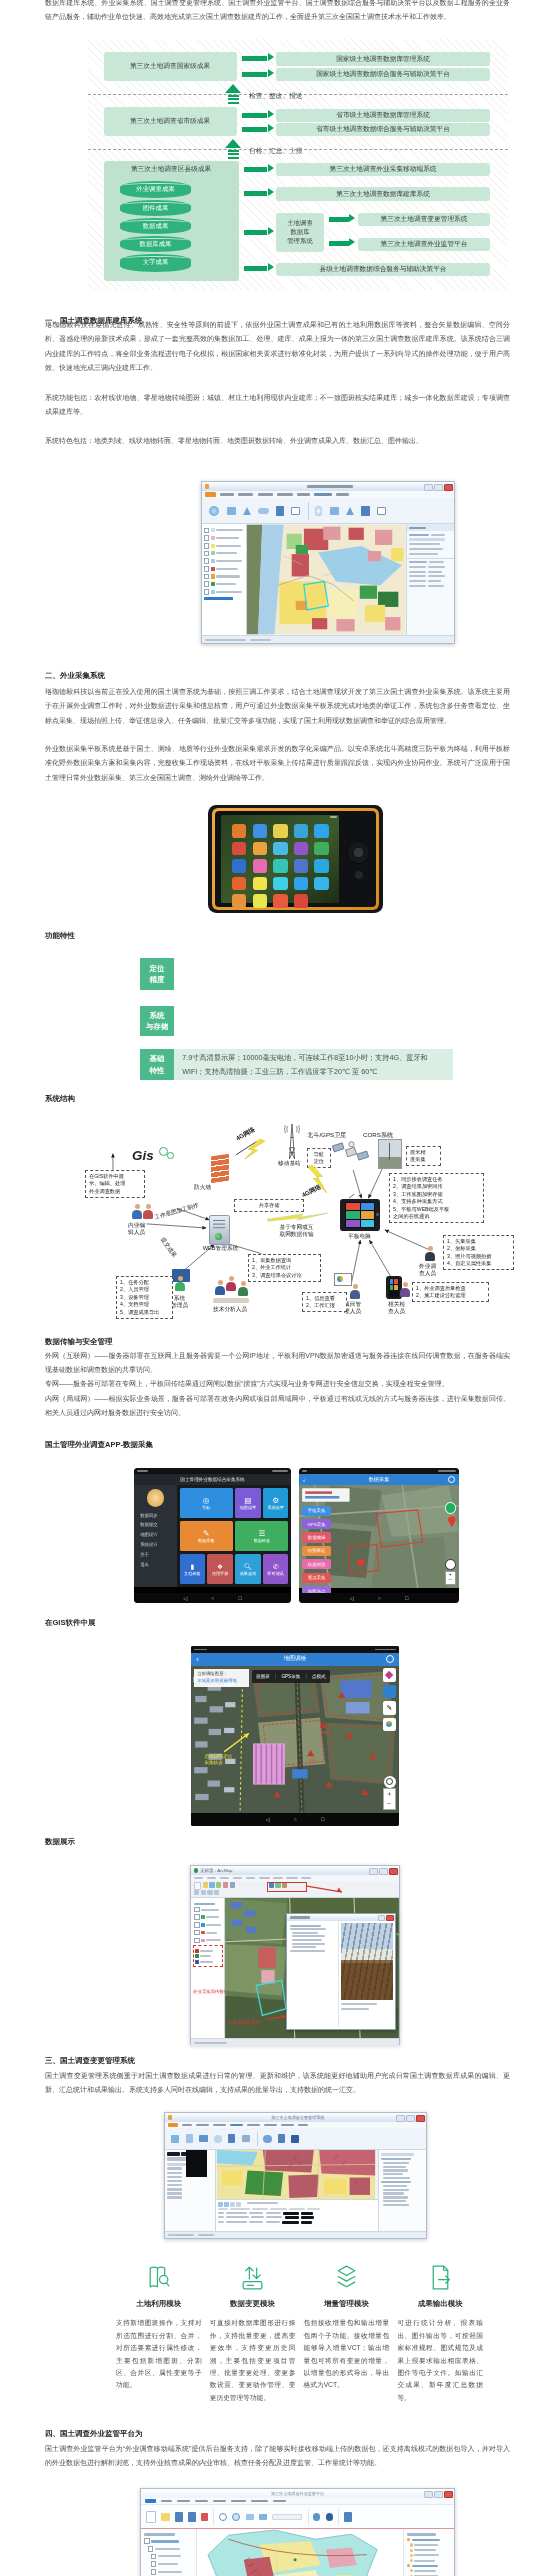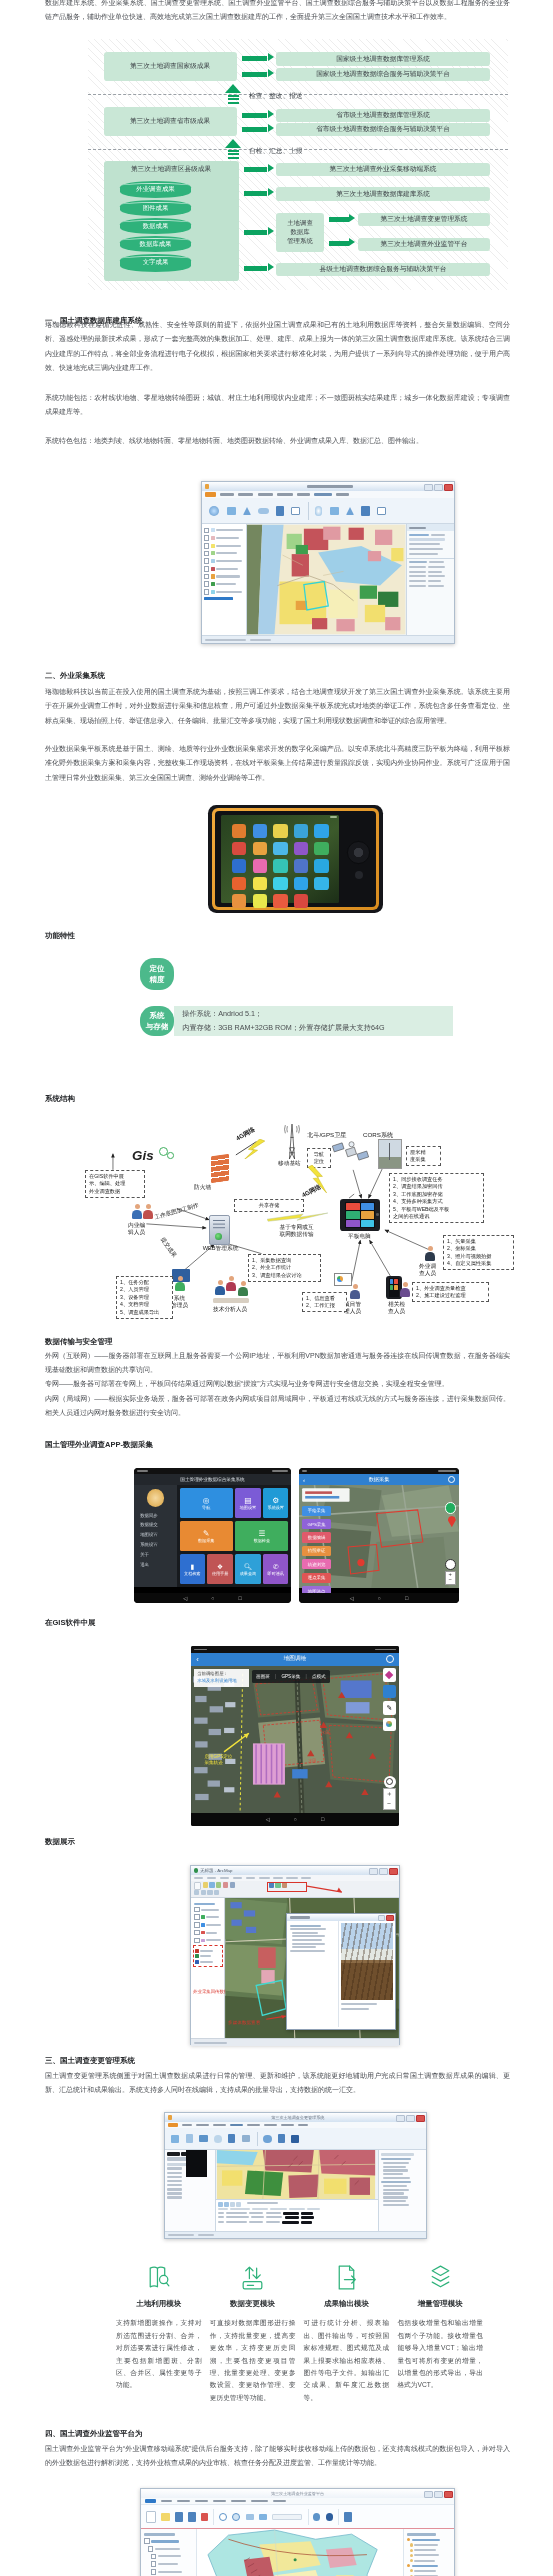--- a/index.html
+++ b/index.html
@@ -23,21 +23,21 @@
        border-top:4.9px solid transparent;border-bottom:4.9px solid transparent;}
   .uparrow{position:absolute;width:20.6px;}
   .uparrow .tri{width:0;height:0;margin:0 auto;border-bottom:9.3px solid #0ca361;
        border-left:8.2px solid transparent;border-right:8.2px solid transparent;}
   .uparrow .st{width:11.3px;height:2.1px;background:#0ca361;margin:1.5px auto 0;}
   .dashline{position:absolute;border-top:0.8px dashed #9aa0a6;height:0;}
   .flbl{position:absolute;font-size:6.7px;color:#3c4146;white-space:nowrap;}
   
   .frow{position:absolute;display:flex;}
   .flab{width:34px;background:#4cb98b;color:#fff;font-weight:bold;font-size:7.5px;line-height:11.3px;
-        display:flex;align-items:center;justify-content:center;text-align:center;flex:none;border-radius:14px;}
+        display:flex;align-items:center;justify-content:center;text-align:center;flex:none;}
   .ftxt{flex:1;background:#daeee3;color:#4a4d50;font-size:7.2px;line-height:14px;padding:4.1px 8.2px;
         display:flex;align-items:center;}
   
   .dnote{position:absolute;border:0.5px dashed #555;background:rgba(255,255,255,.92);font-size:5.2px;
          line-height:7.5px;color:#222;padding:1.5px 3.1px;white-space:pre-line;text-align:left;}
   .albl{position:absolute;font-size:5.7px;color:#222;text-align:center;line-height:7.2px;white-space:pre-line;}
   .pf{position:absolute;width:10.3px;height:15.5px;}
   .pf::before{content:"";position:absolute;left:2.6px;top:0;width:5.2px;height:5.2px;border-radius:50%;background:#e3a57c;}
   .pf::after{content:"";position:absolute;left:0;top:5.7px;width:10.3px;height:9.8px;border-radius:4.6px 4.6px 1.5px 1.5px;background:var(--c,#3a6fb5);}
   .server{position:absolute;width:18.5px;height:28px;background:linear-gradient(#e8edf4,#a9b4c4);border:0.5px solid #8d99ab;border-radius:2.1px;}
@@ -347,22 +347,25 @@
 
   <h4 class="abs h1" style="top:931px;left:45px">功能特性</h4>
 
   <div class="frow" style="left:140px;top:958px;width:313px;height:32px">
     <div class="flab pre">定位
 精度</div>
   </div>
   <div class="frow" style="left:140px;top:1006px;width:313px;height:30px">
     <div class="flab pre">系统
 与存储</div>
-    <div class="ftxt pre">操作系统：Andriod 5.1；
-内置存储：3GB RAM+32GB ROM；外置存储扩展最大支持64G</div>
+  </div>
+  <div class="frow" style="left:140px;top:1049px;width:313px;height:31px">
+    <div class="flab pre">基础
+特性</div>
+    <div class="ftxt">7.9寸高清显示屏；10000毫安电池，可连续工作8至10小时；支持4G、蓝牙和WIFI；支持高清拍摄；工业三防，工作温度零下20℃ 至 60℃</div>
   </div>
 
   <h4 class="abs h1" style="top:1094px;left:45px">系统结构</h4>
 
   <div class="abs" style="left:45px;top:1121px;width:463px;height:216px">
     <svg class="abs" style="left:0;top:0" width="463" height="216" viewBox="0 0 898 420">
       <defs>
           <marker id="ah" markerWidth="8" markerHeight="8" refX="6" refY="3" orient="auto">
             <path d="M0,0 L7,3 L0,6 Z" fill="#222"></path>
           </marker>
@@ -1133,41 +1136,41 @@
             </g>
           </svg>
         </div>
       <div class="mn">数据变更模块</div>
       <div class="mt">可直接对数据库图形进行操作，支持批量变更，提高变更效率，支持变更历史回溯，主要包括变更项目管理、批量变更处理、变更参数设置、变更动作管理、变更历史管理等功能。</div>
     </div>
     <div class="mcol">
       <div class="mi">
           <svg width="29" height="29" viewBox="0 0 56 56">
             <g class="micon">
+              <path d="M28 6 L44 15 L28 24 L12 15 Z"></path>
+              <path d="M12 26 L28 35 L44 26"></path>
+              <path d="M12 37 L28 46 L44 37"></path>
+            </g>
+          </svg>
+        </div>
+      <div class="mn">增量管理模块</div>
+      <div class="mt">包括接收增量包和输出增量包两个子功能。接收增量包能够导入增量VCT；输出增量包可将所有变更的增量，以增量包的形式导出，导出格式为VCT。</div>
+    </div>
+    <div class="mcol">
+      <div class="mi">
+          <svg width="29" height="29" viewBox="0 0 56 56">
+            <g class="micon">
               <path d="M14 6 H34 L42 14 V50 H14 Z"></path>
               <path d="M34 6 V14 H42"></path>
               <path d="M24 32 H44 M38 25 L45 32 L38 39"></path>
             </g>
           </svg>
         </div>
       <div class="mn">成果输出模块</div>
       <div class="mt">可进行统计分析、报表输出、图件输出等，可按照国家标准规程、图式规范及成果上报要求输出相应表格、图件等电子文件。如输出汇交成果、新年度汇总数据等。</div>
-    </div>
-    <div class="mcol">
-      <div class="mi">
-          <svg width="29" height="29" viewBox="0 0 56 56">
-            <g class="micon">
-              <path d="M28 6 L44 15 L28 24 L12 15 Z"></path>
-              <path d="M12 26 L28 35 L44 26"></path>
-              <path d="M12 37 L28 46 L44 37"></path>
-            </g>
-          </svg>
-        </div>
-      <div class="mn">增量管理模块</div>
-      <div class="mt">包括接收增量包和输出增量包两个子功能。接收增量包能够导入增量VCT；输出增量包可将所有变更的增量，以增量包的形式导出，导出格式为VCT。</div>
     </div>
   </div>
 
   <h3 class="abs h1" style="top:2429px;left:45px">四、国土调查外业监管平台为</h3>
   <p class="abs t" style="top:2442px;left:45px;width:465px">国土调查外业监管平台为“外业调查移动端系统”提供后台服务支持，除了能够实时接收移动端上传的数据包，还支持离线模式的数据包导入，并对导入的外业数据包进行解析浏览，支持外业核查成果的内业审核、核查任务分配及进度监管、工作量统计等功能。</p>
 
   <div class="win" style="left:140px;top:2488px;width:313px;height:163px;background:#fff">
     <div class="wtit" style="background:linear-gradient(#fff,#eef3f9)">
       <span style="margin:0 auto;color:#7a8594;font-size:4.1px">第三次土地调查外业监管平台</span>
       <span class="wbtns">

